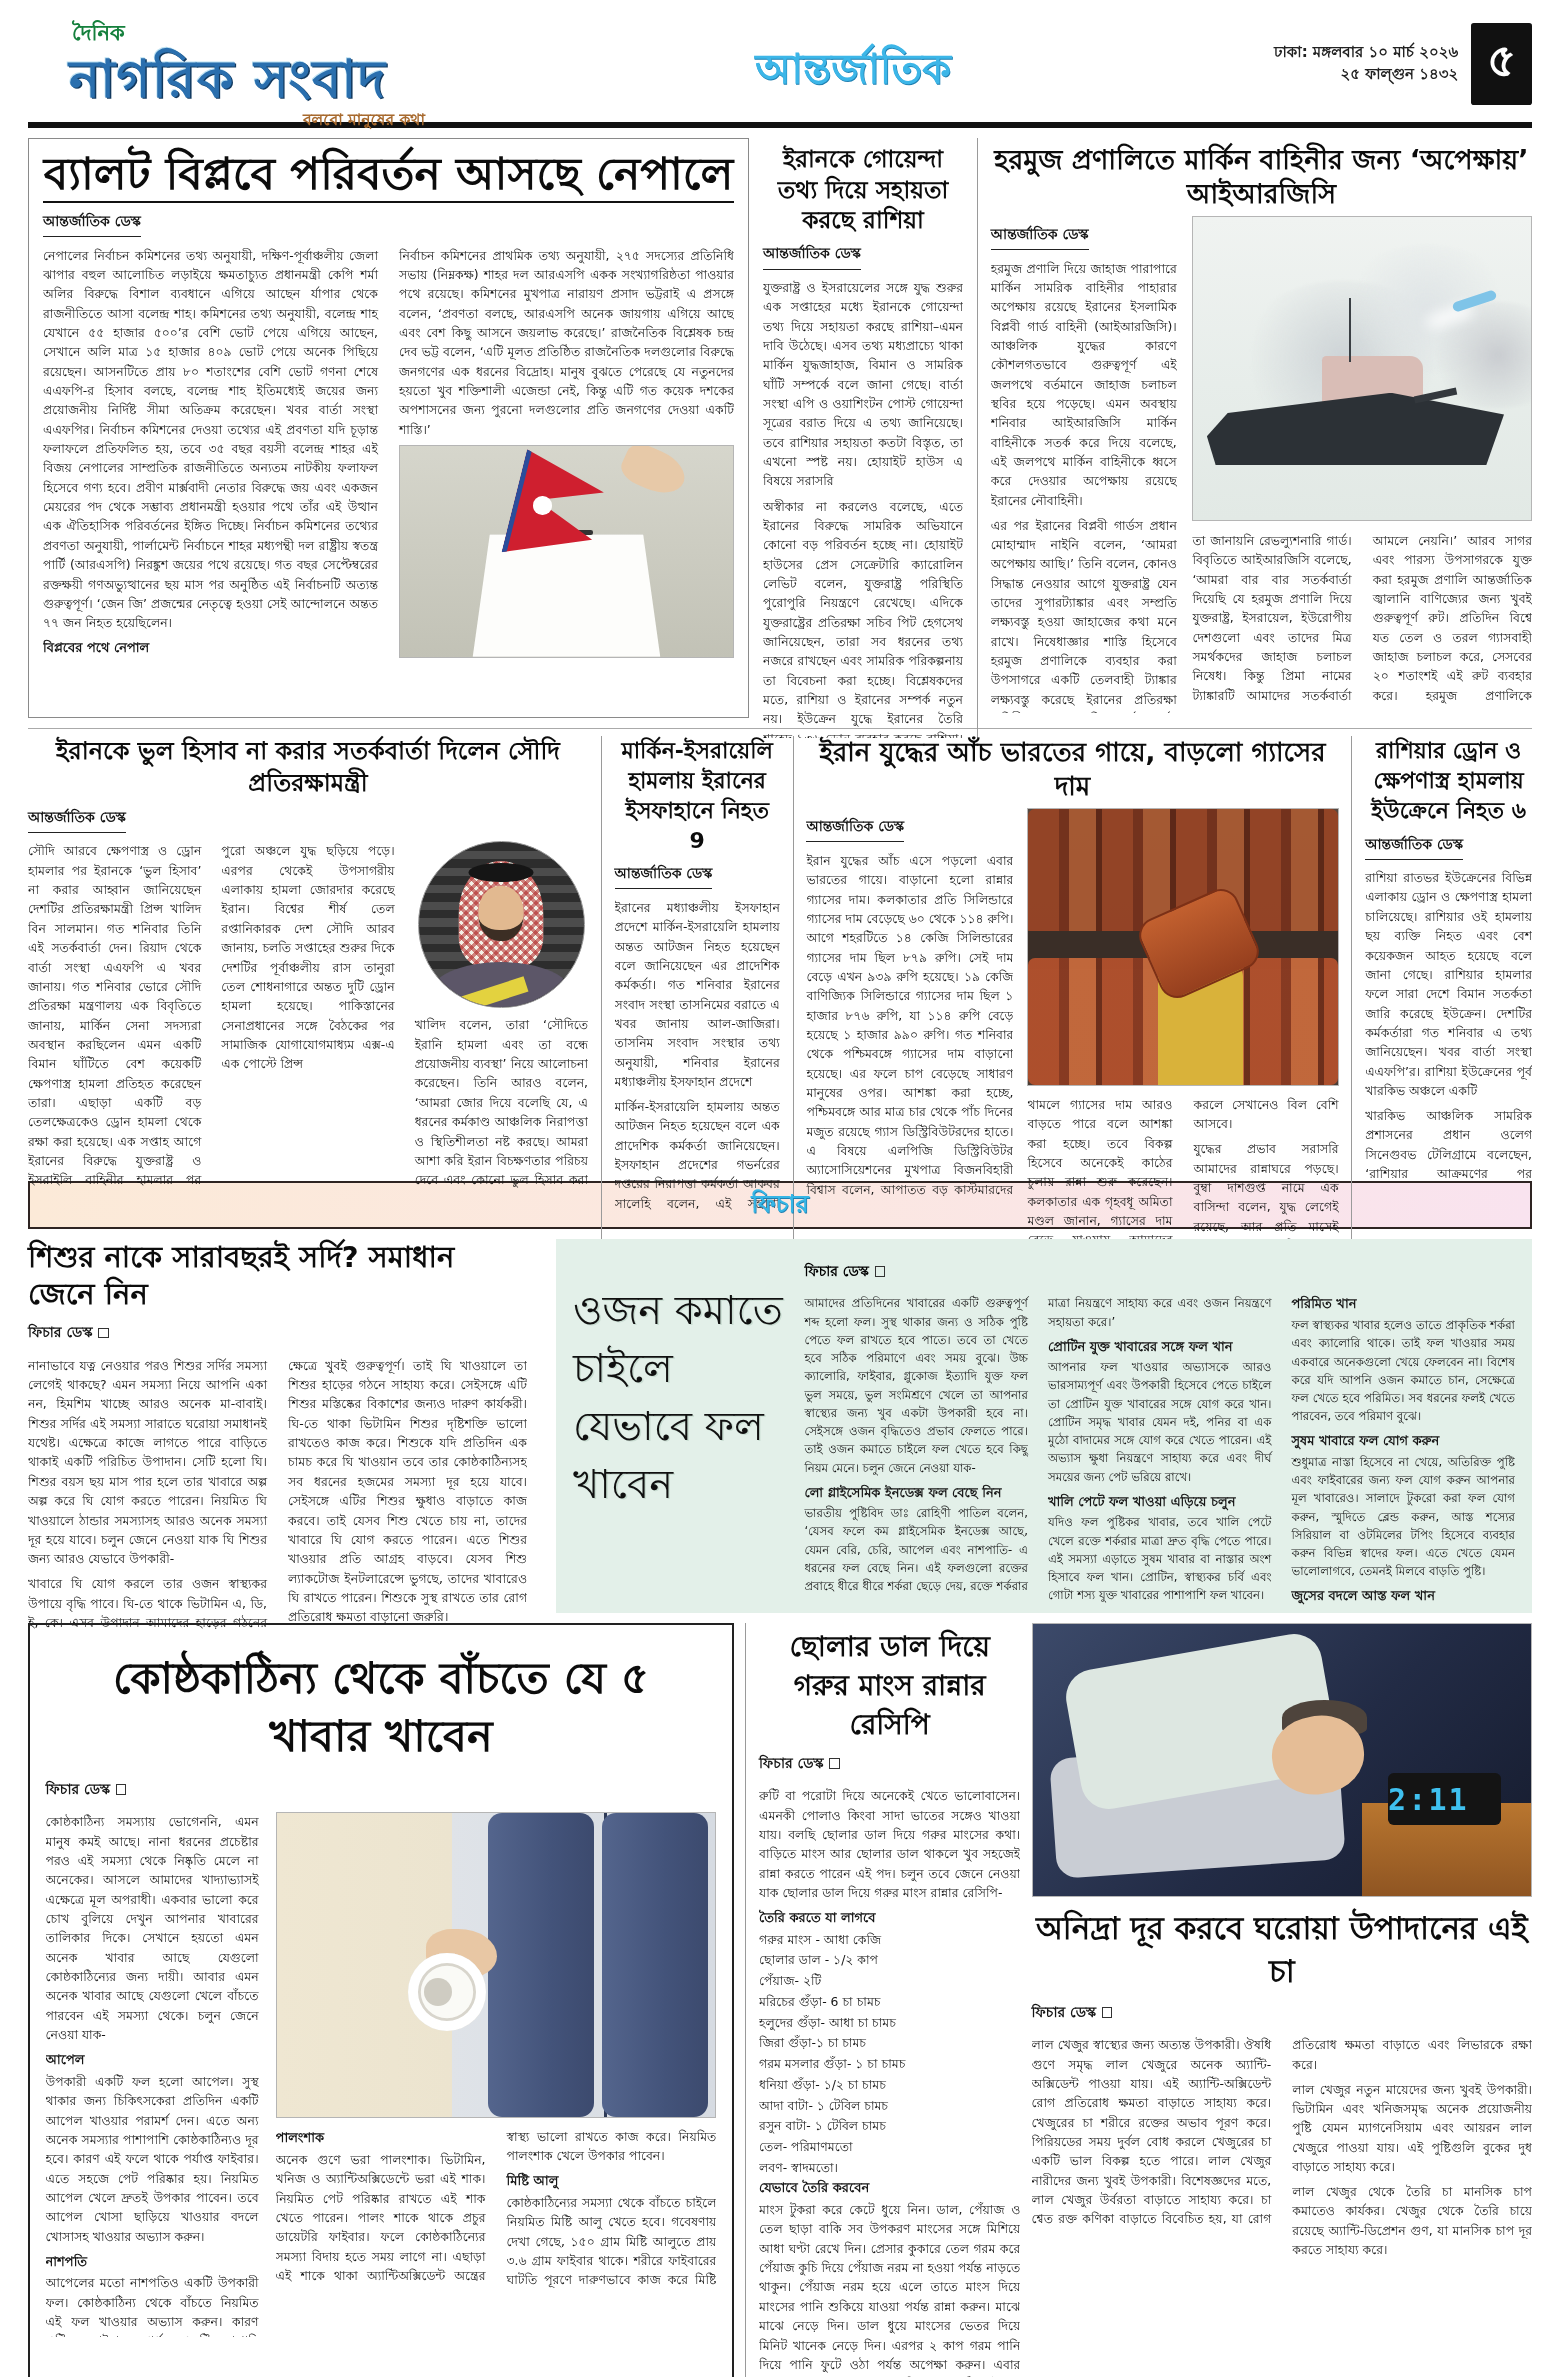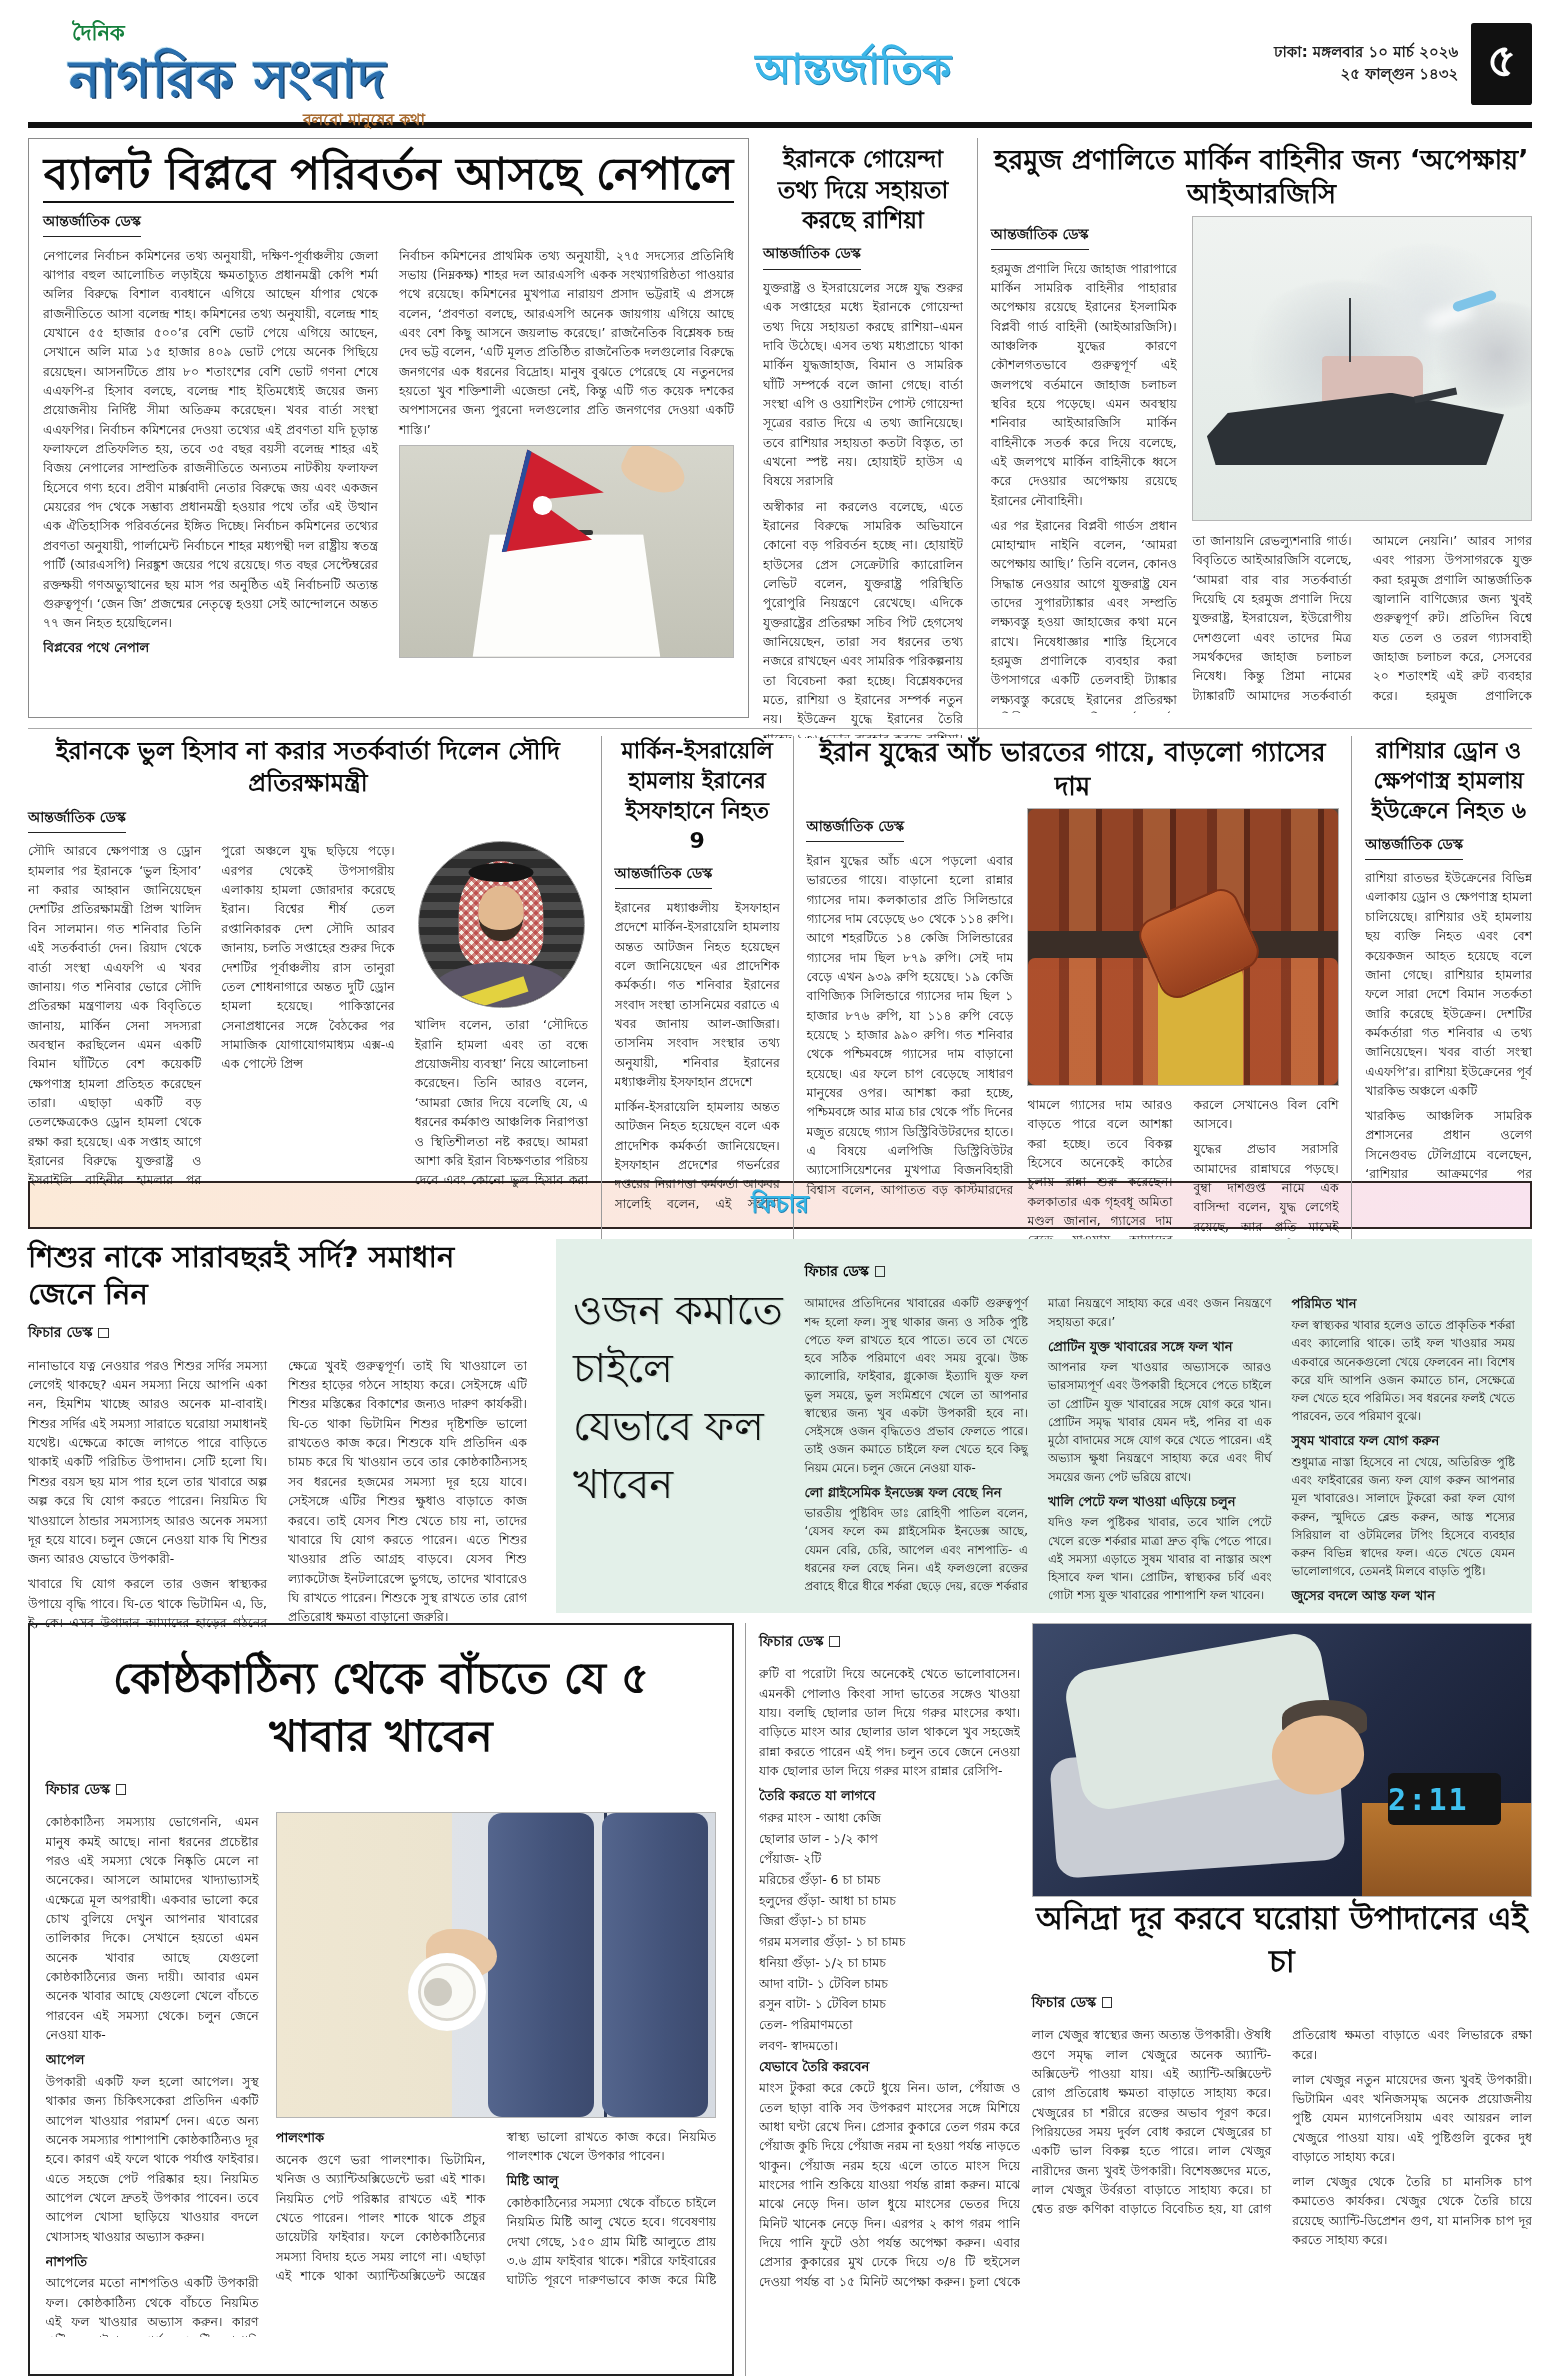--- a/index.html
+++ b/index.html
@@ -80,21 +80,21 @@
   .box2 { border:2.1px solid #222; padding:12.8px 15.6px; overflow:hidden; }
   .consti h1 { font-size:43px; text-align:center; line-height:1.35; margin:11.3px 28px 12.8px 28px; }
   .con-grid { display:grid; grid-template-columns:213px 1fr; column-gap:17px; }
   .con-left { height:525px; overflow:hidden; }
   .con-right {}
   .cunder { margin-top:8.5px; height:192px; }
   .recipe h2 { font-size:28px; text-align:center; line-height:1.4; margin-top:4.3px; }
   .recipe .body { height:624px; }
   .recipe ul { list-style:none; }
   .recipe li { margin-bottom:1.4px; }
-  .tea h2 { font-size:31px; text-align:center; line-height:1.4; }
+  .tea h2 { font-size:31px; text-align:center; line-height:1.4; margin-top:10px; }
   .tea .body { height:264px; }
 
   
   .photo { position:relative; overflow:hidden; border:0.7px solid #b5b5b5; }
 
   .img-boat { width:100%; height:305px; background:linear-gradient(180deg,#f0f3f1 0%,#e7edea 55%,#e2e9e5 100%); }
   .img-boat .smoke1,.img-boat .smoke2,.img-boat .smoke3 { position:absolute; border-radius:50%; filter:blur(1.4px); }
   .img-boat .smoke1 { width:213px; height:156px; left:43px; top:64px; background:radial-gradient(circle,#cdd3d6 0%,rgba(205,211,214,0) 70%); }
   .img-boat .smoke2 { width:170px; height:128px; left:149px; top:28px; background:radial-gradient(circle,#dfe4e6 0%,rgba(223,228,230,0) 70%); }
   .img-boat .smoke3 { width:142px; height:106px; left:234px; top:85px; background:radial-gradient(circle,#c9ccd0 0%,rgba(201,204,208,0) 70%); }
@@ -363,20 +363,21 @@
             <p>অনেক গুণে ভরা পালংশাক। ভিটামিন, খনিজ ও অ্যান্টিঅক্সিডেন্টে ভরা এই শাক। নিয়মিত পেট পরিষ্কার রাখতে এই শাক খেতে পারেন। পালং শাকে থাকে প্রচুর ডায়েটরি ফাইবার। ফলে কোষ্ঠকাঠিন্যের সমস্যা বিদায় হতে সময় লাগে না। এছাড়া এই শাকে থাকা অ্যান্টিঅক্সিডেন্ট অন্ত্রের স্বাস্থ্য ভালো রাখতে কাজ করে। নিয়মিত পালংশাক খেলে উপকার পাবেন।</p>
             <h4>মিষ্টি আলু</h4>
             <p>কোষ্ঠকাঠিন্যের সমস্যা থেকে বাঁচতে চাইলে নিয়মিত মিষ্টি আলু খেতে হবে। গবেষণায় দেখা গেছে, ১৫০ গ্রাম মিষ্টি আলুতে প্রায় ৩.৬ গ্রাম ফাইবার থাকে। শরীরে ফাইবারের ঘাটতি পূরণে দারুণভাবে কাজ করে মিষ্টি আলু। পর্যাপ্ত ফাইবার থাকলে মল নরম হবে। যে কারণে পেট পরিষ্কার হবে সহজেই।</p>
 
           </div>
         </div>
       </div>
     </article>
 
     <article class="recipe vline">
+      <h2>ছোলার ডাল দিয়ে গরুর মাংস রান্নার রেসিপি</h2>
       <div class="byline nofeat"><span class="bl-text">ফিচার ডেস্ক</span><span class="sq"></span></div>
       <div class="body clip">
         <p>রুটি বা পরোটা দিয়ে অনেকেই খেতে ভালোবাসেন। এমনকী পোলাও কিংবা সাদা ভাতের সঙ্গেও খাওয়া যায়। বলছি ছোলার ডাল দিয়ে গরুর মাংসের কথা। বাড়িতে মাংস আর ছোলার ডাল থাকলে খুব সহজেই রান্না করতে পারেন এই পদ। চলুন তবে জেনে নেওয়া যাক ছোলার ডাল দিয়ে গরুর মাংস রান্নার রেসিপি-</p>
         <h4>তৈরি করতে যা লাগবে</h4>
         <ul>
           <li>গরুর মাংস - আধা কেজি</li>
           <li>ছোলার ডাল - ১/২ কাপ</li>
           <li>পেঁয়াজ- ২টি</li>
           <li>মরিচের গুঁড়া- 6 চা চামচ</li>
           <li>হলুদের গুঁড়া- আধা চা চামচ</li>

